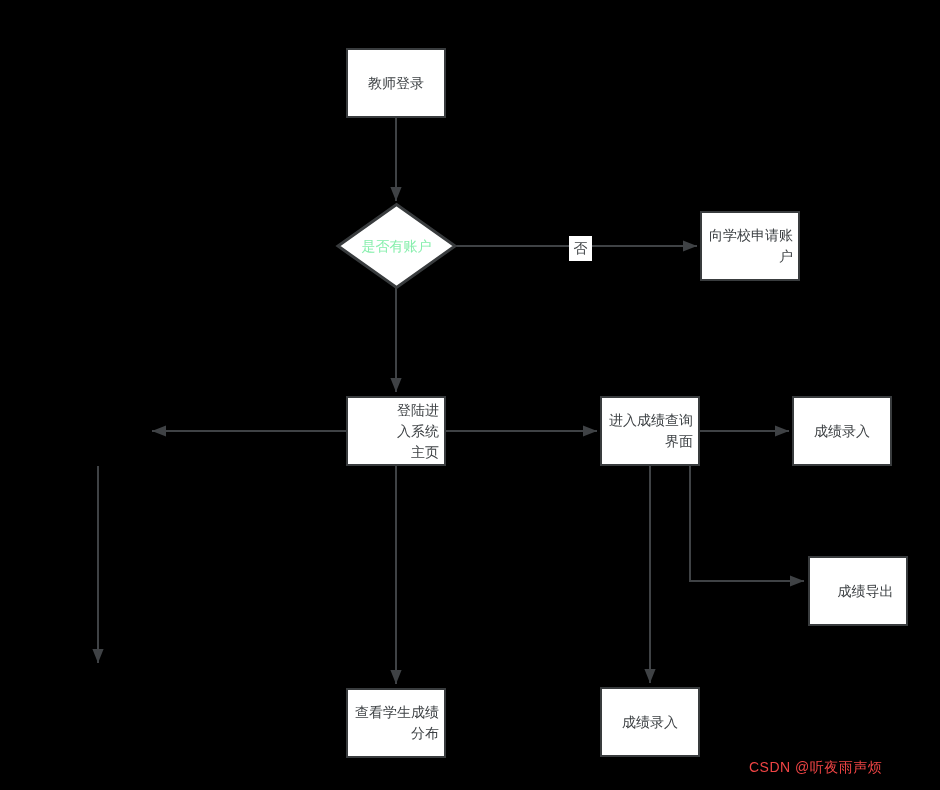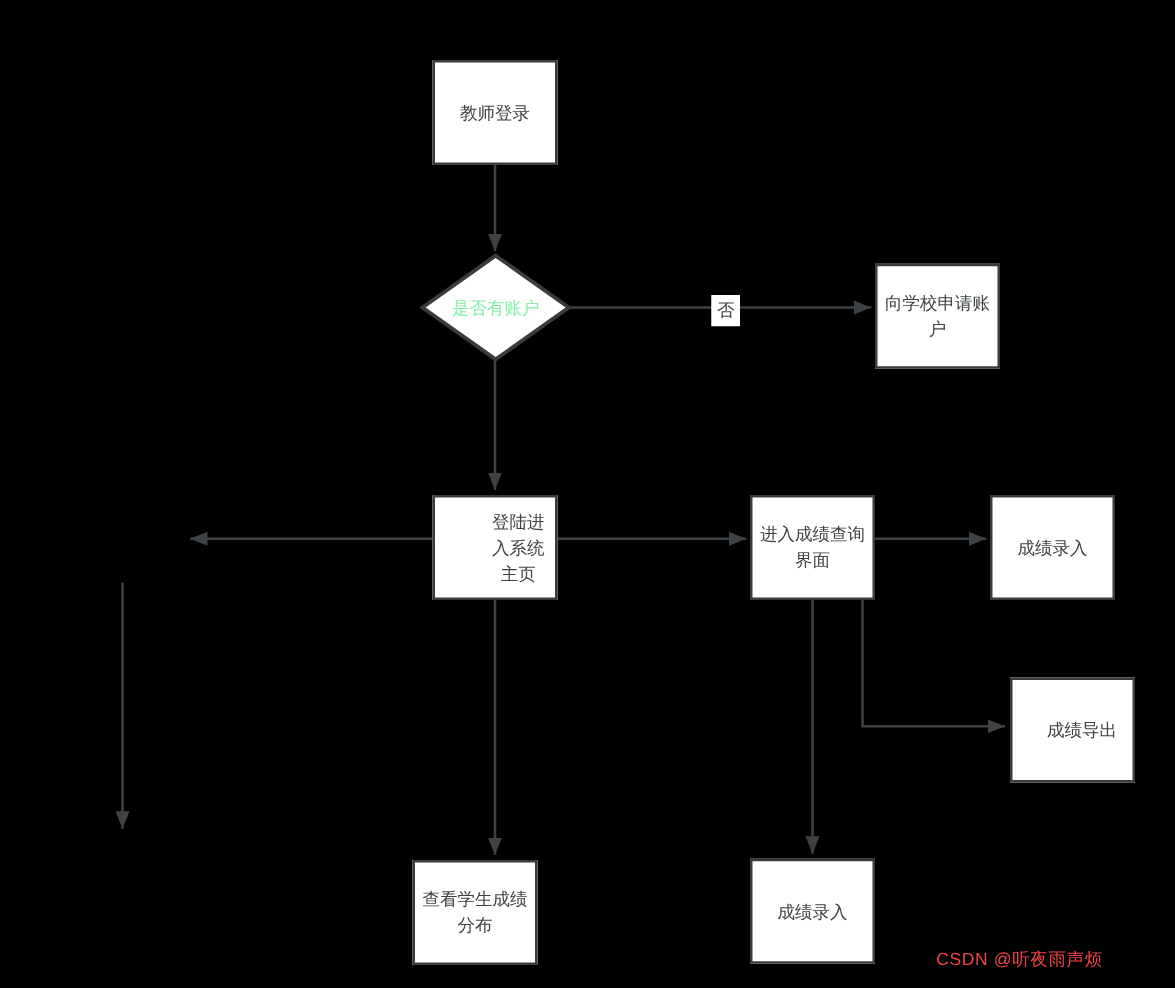--- a/index.html
+++ b/index.html
@@ -12,28 +12,28 @@
     font-family: "Liberation Sans", "DejaVu Sans", sans-serif;
   }
   svg.edges {
     position: absolute;
     left: 0; top: 0;
     width: 940px; height: 790px;
   }
   .node {
     position: absolute;
     width: 100px;
-    height: 84px;
+    height: 70px;
     box-sizing: border-box;
     background: #ffffff;
     border: 2px solid #393c3e;
     display: flex;
     align-items: center;
     justify-content: center;
-    text-align: center;
+    text-align: right;
     padding: 0 5px;
     color: #3e4245;
     font-size: 14px;
     line-height: 21px;
   }
   .diamond-label {
     position: absolute;
     left: 338px;
     top: 236px;
     width: 117px;
@@ -111,26 +111,26 @@
   </div>
 
   <div class="node" style="left:600px; top:396px;">
     <span>进入成绩查询界面</span>
   </div>
 
   <div class="node" style="left:792px; top:396px;">
     <span>成绩录入</span>
   </div>
 
-  <div class="node" style="left:808px; top:542px;padding-left:20px;">
+  <div class="node" style="left:808px; top:556px;padding-left:20px;">
     <span>成绩导出</span>
   </div>
 
 
-  <div class="node" style="left:330px; top:688px;">
+  <div class="node" style="left:346px; top:688px;">
     <span>查看学生成绩分布</span>
   </div>
 
   <div class="node" style="left:600px; top:687px;">
     <span>成绩录入</span>
   </div>
 
   <div class="watermark">
     <span>CSDN @听夜雨声烦</span>
   </div>

